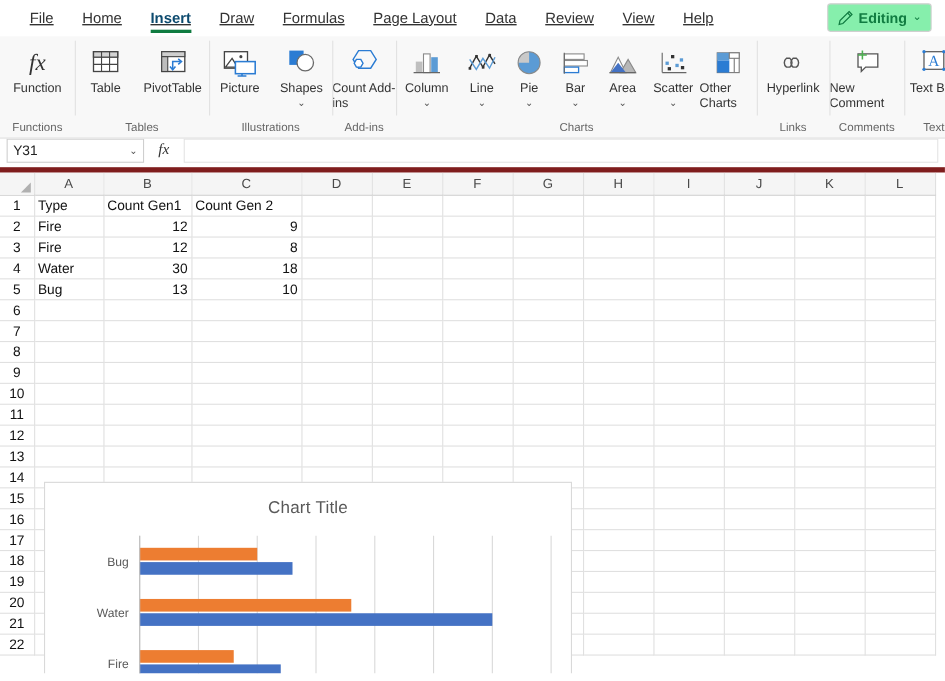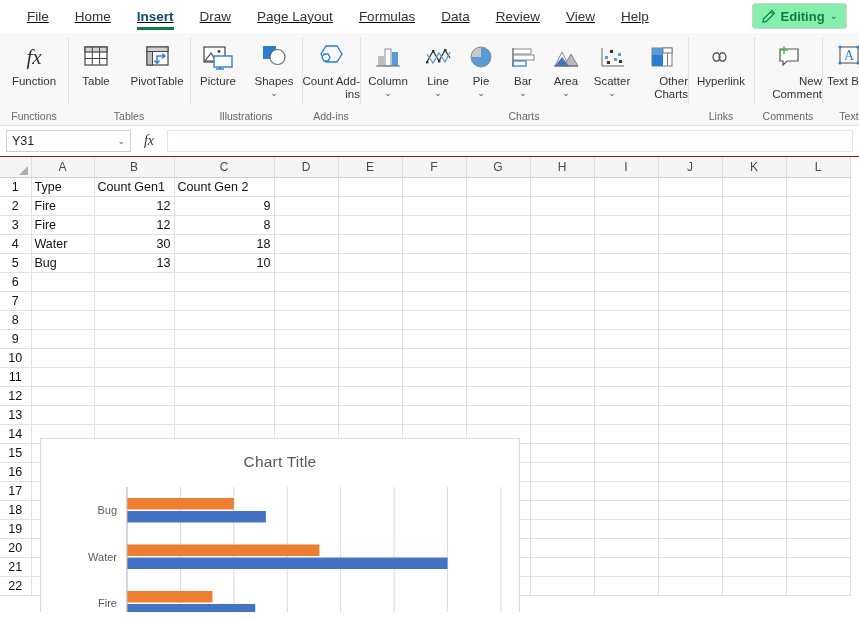--- a/index.html
+++ b/index.html
@@ -97,37 +97,37 @@
     display: flex;
     flex-direction: column;
     align-items: center;
     padding-top: 4px;
     cursor: default;
   }
   .item .ic { height: 34px; display:flex; align-items:center; justify-content:center; }
   .item .txt {
     font-size: 11.5px;
     color: #333;
-    text-align: right;
+    text-align: left;
     line-height: 12.5px;
     margin-top: 1px;
     white-space: nowrap;
   }
   .item .txt.w { white-space: normal; }
   .item .dd { font-size: 9px; color:#555; line-height: 9px; margin-top: 1px; }
 
   
   .fbar {
     height: 31px;
     display: flex;
-    align-items: center;
+    align-items: flex-start;
     gap: 5px;
     padding: 0 6px;
     background: #fff;
-    border-bottom: 1px solid #7f1d1d;
+    border-bottom: 5px solid #7f1d1d;
   }
   .namebox {
     width: 125px; height: 22px;
     border: 1px solid #cfcfcf;
     background: #fff;
     display:flex; align-items:center;
     padding: 0 5px;
     font-size: 12.5px;
     color:#222;
     justify-content: space-between;
@@ -207,22 +207,22 @@
 </style>
 </head>
 <body>
 
 <div class="tabbar">
   <div id="tabs-host" style="display:flex;align-items:center;text-decoration:underline;">
       <div class="tab">File</div>
       <div class="tab">Home</div>
       <div class="tab active">Insert</div>
       <div class="tab">Draw</div>
+      <div class="tab">Formulas</div>
       <div class="tab">Page Layout</div>
-      <div class="tab">Formulas</div>
       <div class="tab">Data</div>
       <div class="tab">Review</div>
       <div class="tab">View</div>
       <div class="tab">Help</div>
     </div>
   <div class="editing-btn">
     <span style="display:flex;">
       <svg width="15" height="15" viewBox="0 0 16 16">
         <path d="M11.6 1.6 L14.4 4.4 L5.6 13.2 L2 14 L2.8 10.4 Z" fill="none" stroke="#107C41" stroke-width="1.2"></path>
         <path d="M10.2 3 L13 5.8" stroke="#107C41" stroke-width="1.2"></path>

